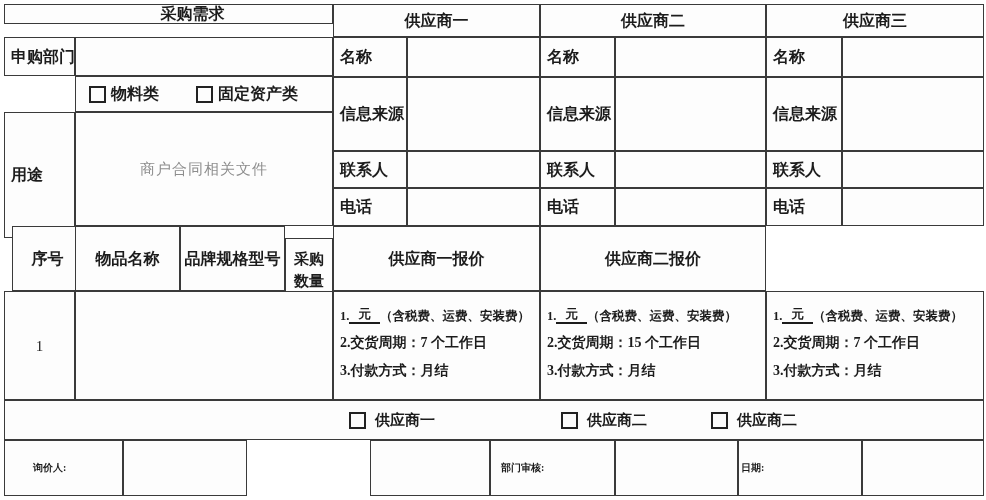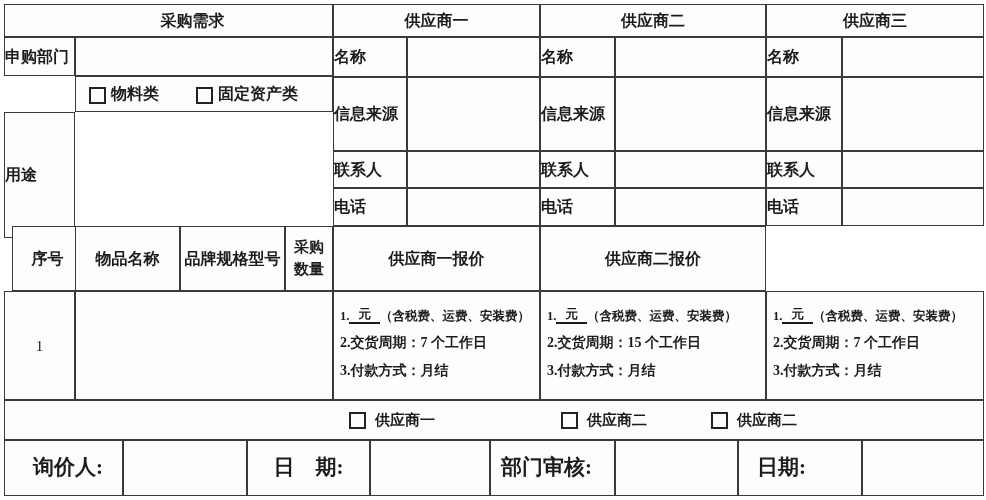--- a/index.html
+++ b/index.html
@@ -6,54 +6,55 @@
   body{font-family:"Liberation Serif","DejaVu Serif",serif;color:#1c1c1c;}
   .sheet{position:relative;width:986px;height:500px;background:#ffffff;overflow:hidden;}
   .cell{
     position:absolute;box-sizing:border-box;
     border:1px solid #3a3a3a;background:#fdfdfd;
     display:flex;align-items:center;
     font-weight:bold;font-size:16px;line-height:1.2;
     white-space:nowrap;
   }
   .center{justify-content:center;}
-  .pl{}
+  .pl{padding-left:6px;}
   .muted{color:#8d8d8d;font-weight:normal;font-size:15px;letter-spacing:1px;}
   .two-line{flex-direction:column;justify-content:center;line-height:1.45;font-size:15px;}
   .quote-cell{flex-direction:column;align-items:flex-start;justify-content:space-evenly;padding:4px 3px 8px 6px;}
   .qline1{font-size:12.5px;display:flex;align-items:flex-end;}
   .qline{font-size:14px;}
   .blank-underline{border-bottom:2px solid #1c1c1c;padding:0 9px;display:inline-block;}
   .ck{width:13px;height:13px;border:2px solid #222;background:#fdfdfd;display:inline-block;flex:none;}
   .ckgroup{position:absolute;top:0;height:100%;display:flex;align-items:center;gap:9px;font-size:15px;}
-  .catgroup{display:flex;align-items:flex-end;gap:5px;}
-  .footer-label{font-size:21px;}
+  .catgroup{display:flex;align-items:center;gap:5px;}
+  .footer-label{font-size:10px;}
 </style>
 </head>
 <body>
 
 <div class="sheet">
 
-  <div class="cell center" style="left:4px;top:4px;width:329px;height:33px;padding-left:48px;">采购需求</div>
+  <div class="cell center" style="left:4px;top:4px;width:329px;height:20px;padding-left:48px;">采购需求</div>
 
   <div class="cell pl" style="left:4px;top:37px;width:71px;height:39px;">申购部门</div>
   <div class="cell" style="left:75px;top:37px;width:258px;height:39px;"></div>
 
   <div class="cell" style="left:75px;top:76px;width:258px;height:36px;padding-left:13px;gap:37px;">
     <span class="catgroup">
       <span class="ck"></span>
       <span>物料类</span>
     </span>
     <span class="catgroup">
       <span class="ck"></span>
       <span>固定资产类</span>
     </span>
   </div>
 
   <div class="cell pl" style="left:4px;top:112px;width:71px;height:126px;">用途</div>
+  <div class="cell center muted" style="left:75px;top:112px;width:258px;height:114px;">商户合同相关文件</div>
 
   <div class="cell center" style="left:333px;top:4px;width:207px;height:33px;">供应商一</div>
   <div class="cell pl" style="left:333px;top:37px;width:74px;height:40px;">名称</div>
   <div class="cell" style="left:407px;top:37px;width:133px;height:40px;"></div>
   <div class="cell pl" style="left:333px;top:77px;width:74px;height:74px;">信息来源</div>
   <div class="cell" style="left:407px;top:77px;width:133px;height:74px;"></div>
   <div class="cell pl" style="left:333px;top:151px;width:74px;height:37px;">联系人</div>
   <div class="cell" style="left:407px;top:151px;width:133px;height:37px;"></div>
   <div class="cell pl" style="left:333px;top:188px;width:74px;height:38px;">电话</div>
   <div class="cell" style="left:407px;top:188px;width:133px;height:38px;"></div>
@@ -74,21 +75,21 @@
   <div class="cell pl" style="left:766px;top:77px;width:76px;height:74px;">信息来源</div>
   <div class="cell" style="left:842px;top:77px;width:142px;height:74px;"></div>
   <div class="cell pl" style="left:766px;top:151px;width:76px;height:37px;">联系人</div>
   <div class="cell" style="left:842px;top:151px;width:142px;height:37px;"></div>
   <div class="cell pl" style="left:766px;top:188px;width:76px;height:38px;">电话</div>
   <div class="cell" style="left:842px;top:188px;width:142px;height:38px;"></div>
 
   <div class="cell center" style="left:4px;top:226px;width:71px;height:65px;margin-left:8px;">序号</div>
   <div class="cell center" style="left:75px;top:226px;width:105px;height:65px;">物品名称</div>
   <div class="cell center" style="left:180px;top:226px;width:105px;height:65px;">品牌规格型号</div>
-  <div class="cell center two-line" style="left:285px;top:226px;width:48px;height:65px;">
+  <div class="cell center two-line" style="left:285px;top:238px;width:48px;height:65px;">
     <span>采购</span>
     <span>数量</span>
   </div>
   <div class="cell center" style="left:333px;top:226px;width:207px;height:65px;">供应商一报价</div>
   <div class="cell center" style="left:540px;top:226px;width:226px;height:65px;">供应商二报价</div>
 
   <div class="cell center" style="left:4px;top:291px;width:71px;height:109px;font-weight:normal;font-size:15px;">1</div>
   <div class="cell" style="left:75px;top:291px;width:258px;height:109px;"></div>
 
   <div class="cell quote-cell" style="left:333px;top:291px;width:207px;height:109px;">
@@ -131,20 +132,19 @@
       <span>供应商二</span>
     </span>
     <span class="ckgroup" style="left:706px;">
       <span class="ck"></span>
       <span>供应商二</span>
     </span>
   </div>
 
   <div class="cell footer-label" style="left:4px;top:440px;width:119px;height:56px;padding-left:28px;">询价人:</div>
   <div class="cell" style="left:123px;top:440px;width:124px;height:56px;"></div>
-  <div class="cell footer-label center" style="left:247px;top:440px;width:123px;height:56px;">日　期:</div>
   <div class="cell" style="left:370px;top:440px;width:120px;height:56px;"></div>
   <div class="cell footer-label" style="left:490px;top:440px;width:125px;height:56px;padding-left:10px;">部门审核:</div>
   <div class="cell" style="left:615px;top:440px;width:123px;height:56px;"></div>
-  <div class="cell footer-label" style="left:738px;top:440px;width:124px;height:56px;padding-left:18px;">日期:</div>
+  <div class="cell footer-label" style="left:738px;top:440px;width:124px;height:56px;padding-left:2px;">日期:</div>
   <div class="cell" style="left:862px;top:440px;width:122px;height:56px;"></div>
 
 </div>
 
 </body></html>

